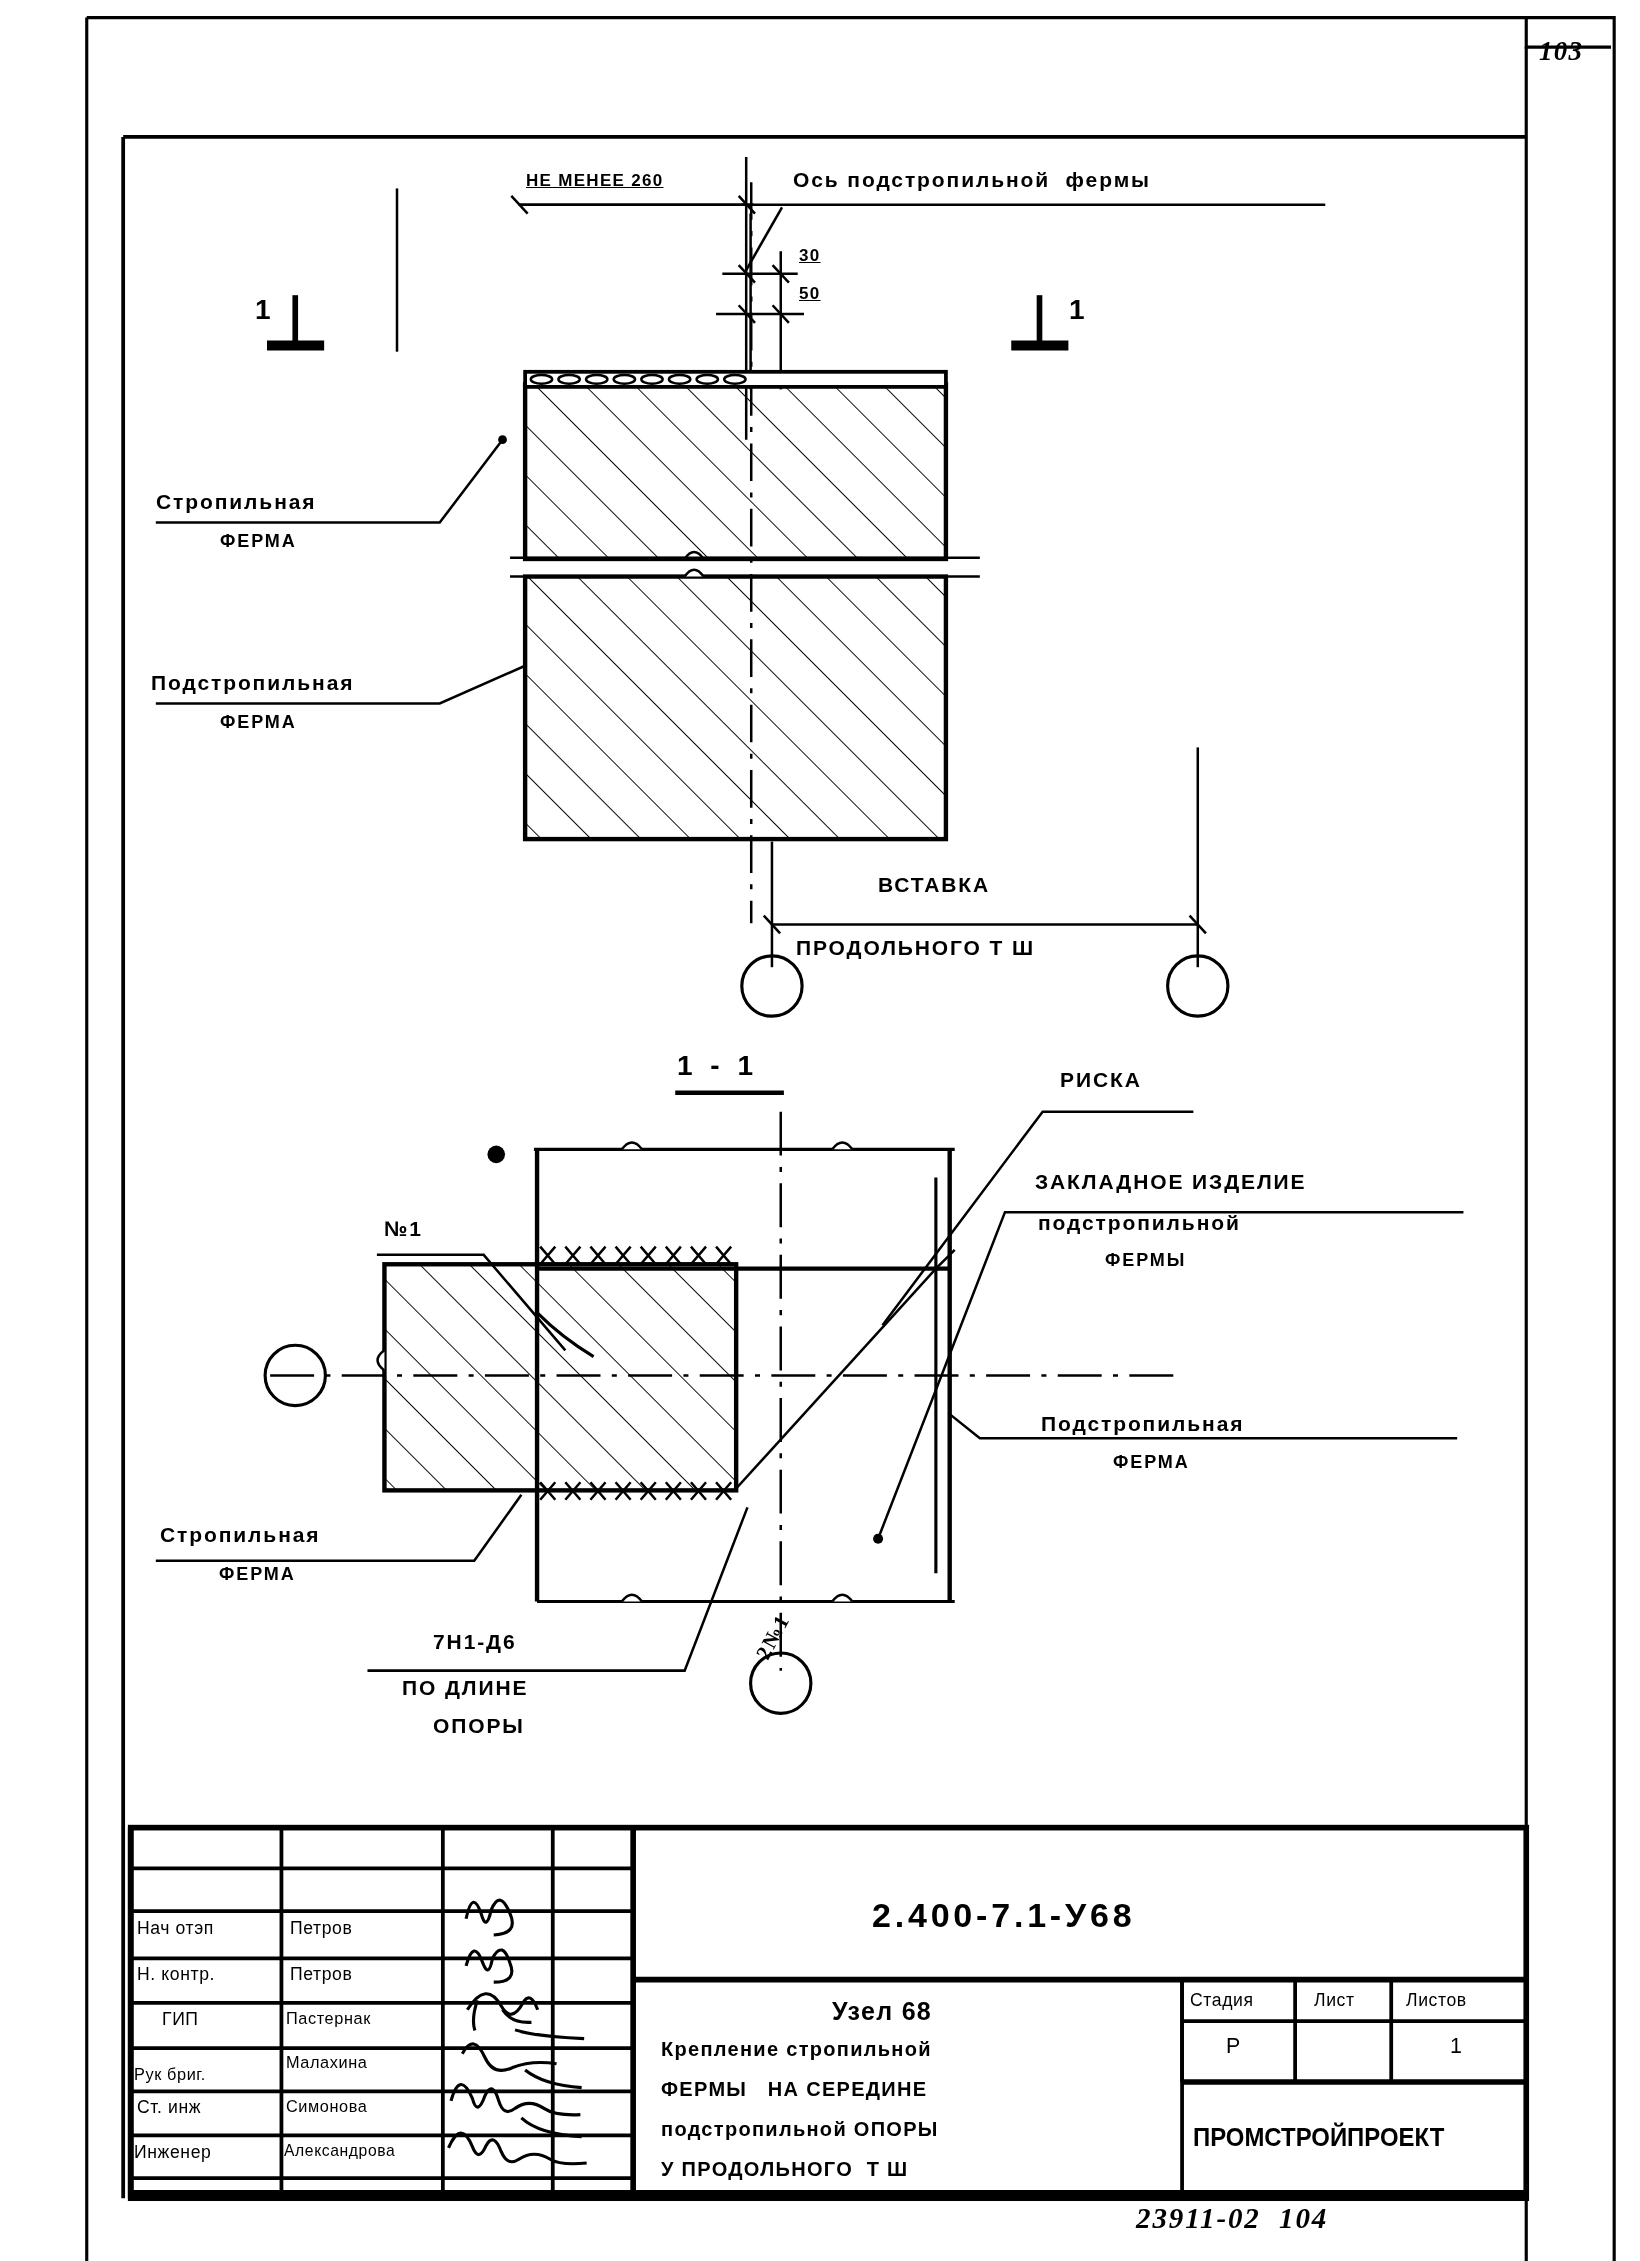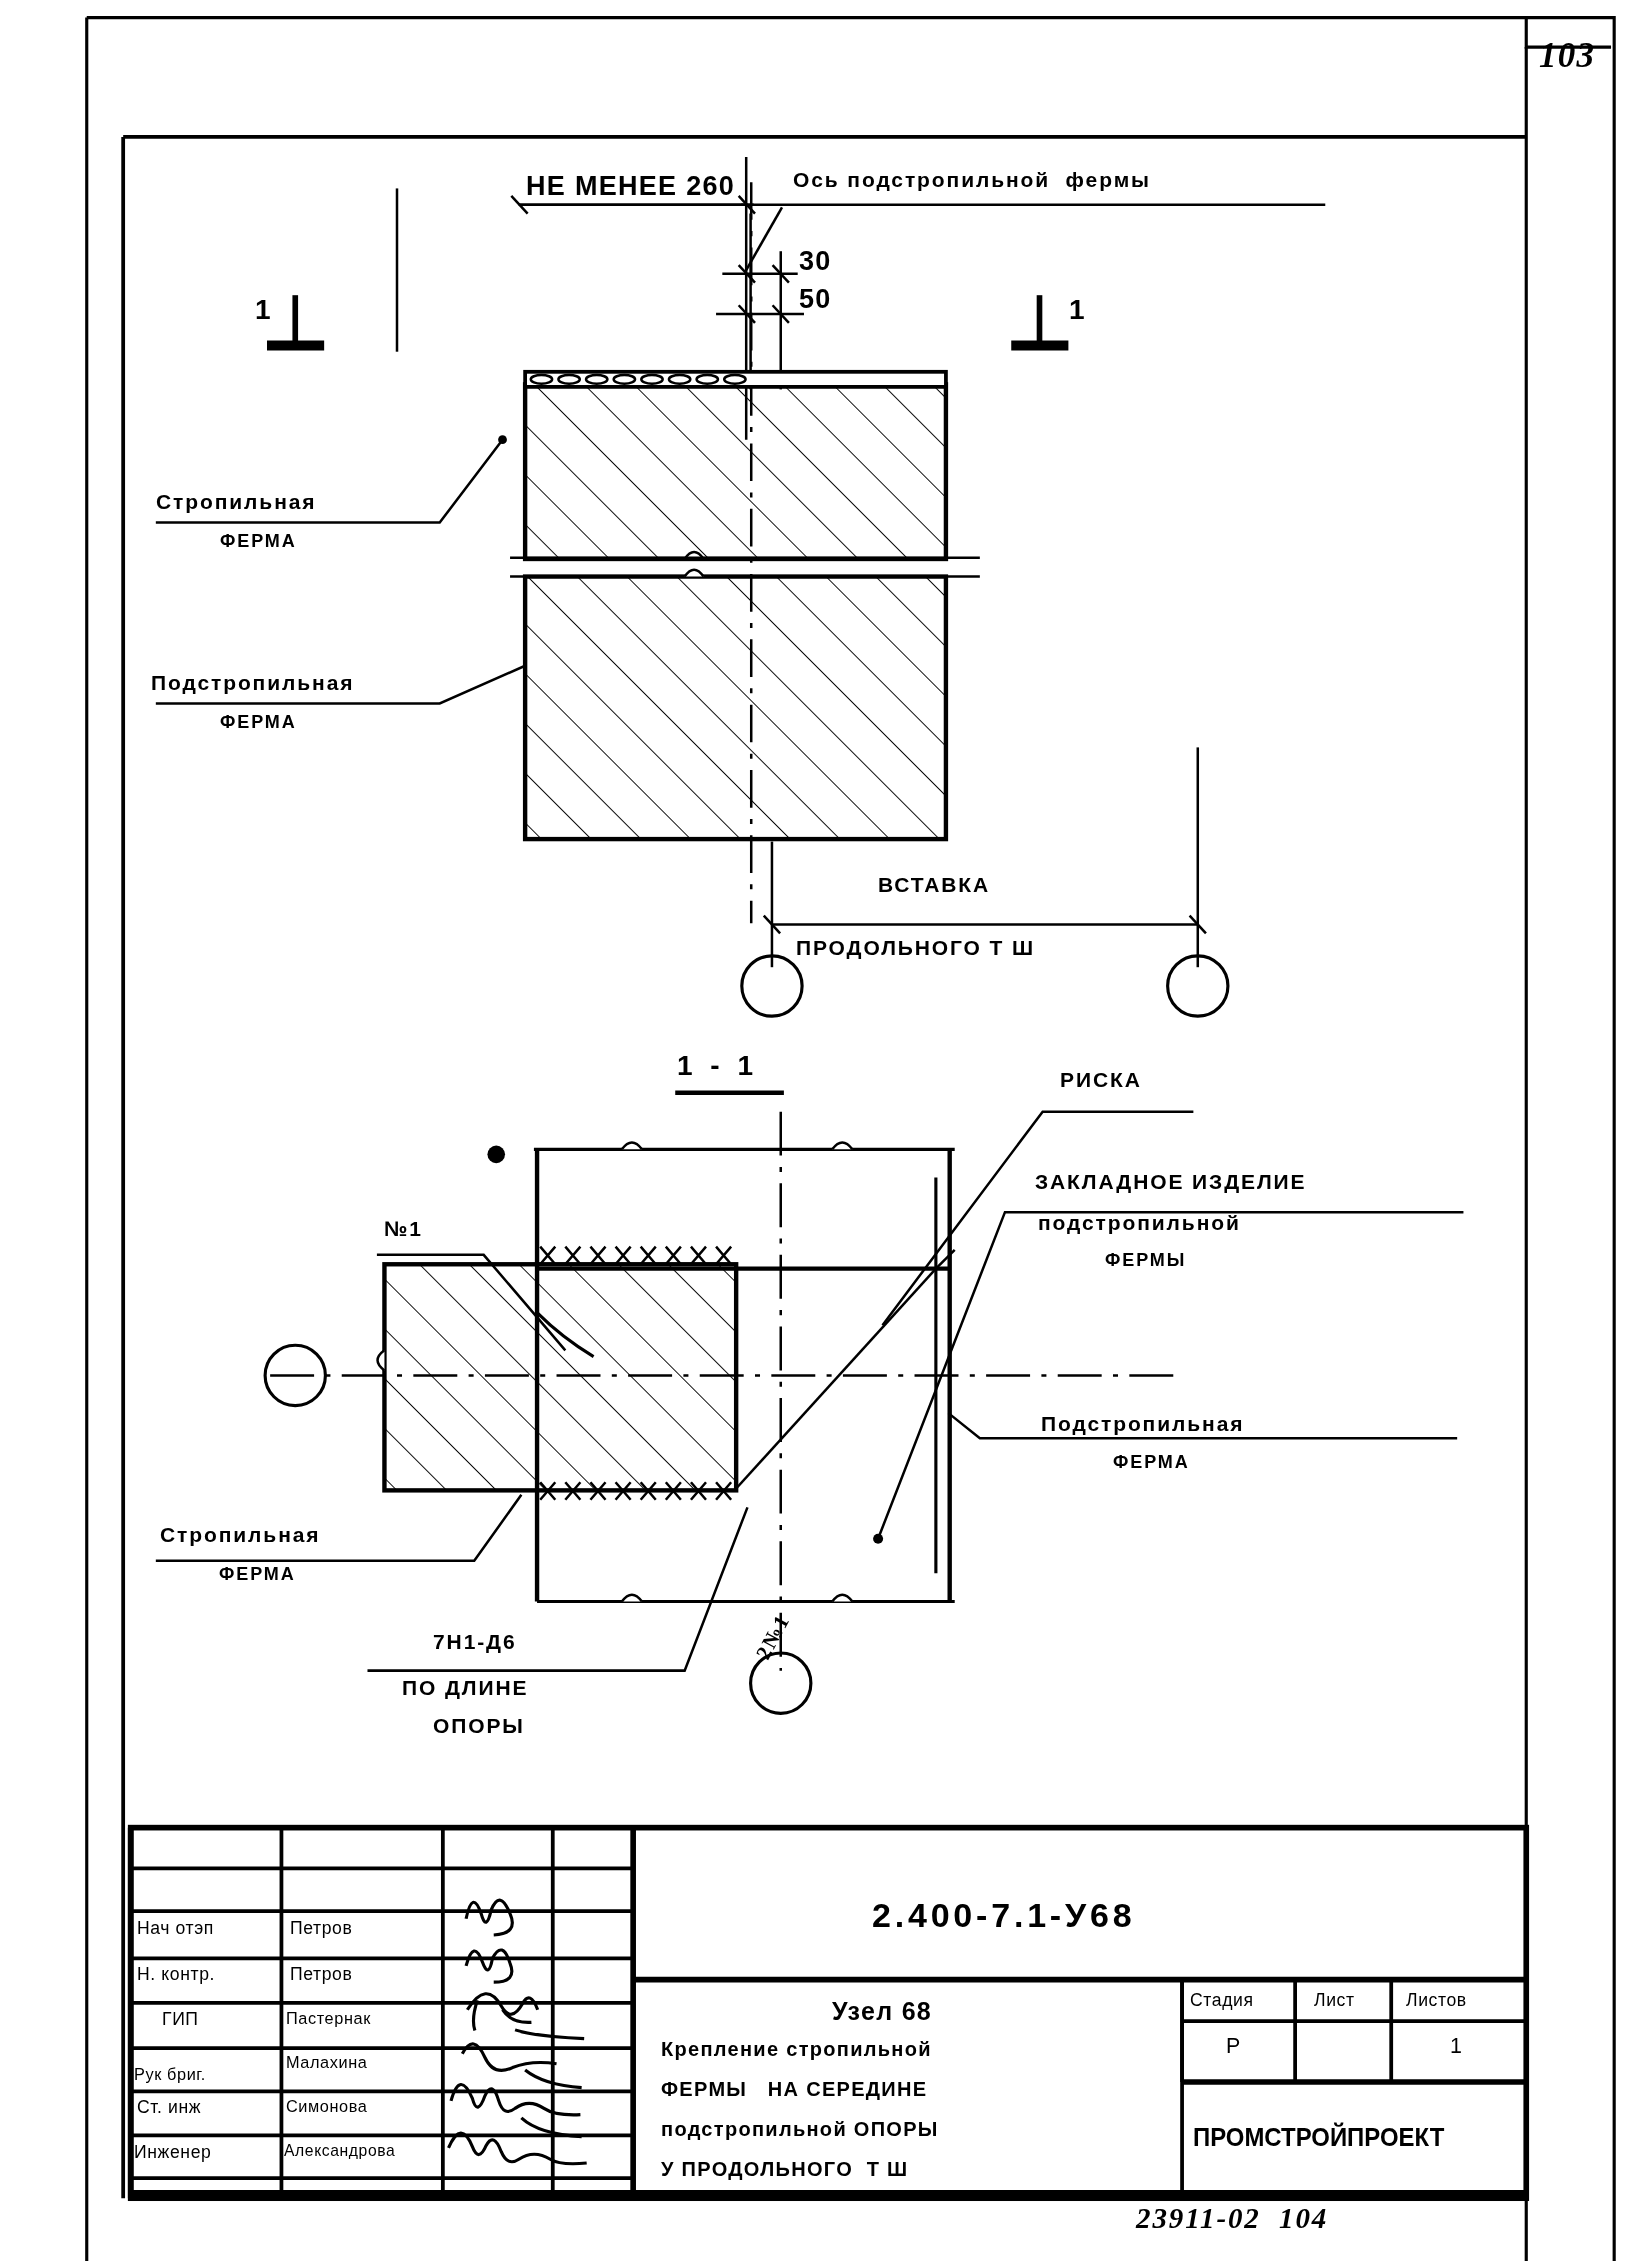--- a/index.html
+++ b/index.html
@@ -7,21 +7,21 @@
   body{
     width:1640px;height:2261px;position:relative;overflow:hidden;
     font-family:"Liberation Sans","DejaVu Sans",sans-serif;
     color:#000;
   }
   #sheet{position:absolute;inset:0;}
   svg.layer{position:absolute;left:0;top:0;width:1640px;height:2261px;}
   .txt{position:absolute;white-space:pre;font-weight:bold;letter-spacing:1.3px;}
   .cap{font-size:21px;letter-spacing:1.9px;}
   .cap-sm{font-size:18px;letter-spacing:1.9px;}
-  .dim{font-size:27px;letter-spacing:1.3px;font-weight:bold;}
+  .dim{font-size:17px;letter-spacing:1.3px;font-weight:bold;text-decoration:underline;}
   .big{font-size:28px;letter-spacing:2.5px;}
   .tb{font-size:17.6px;letter-spacing:0.6px;font-weight:normal;}
   .tbm{font-size:20px;letter-spacing:1.3px;font-weight:bold;}
   .hand{font-family:"Liberation Serif","DejaVu Serif",serif;font-style:italic;font-weight:bold;}
   .rot60{transform:rotate(-62deg);transform-origin:0 0;}
 </style>
 </head>
 <body>
 
 <div id="sheet">
@@ -262,21 +262,21 @@
   <g stroke="#000" stroke-width="5" fill="none">
     <path d="M742 3055 q10 -48 24 -8 q8 30 16 -6 q14 -34 30 6 q14 32 -26 34"></path>
     <path d="M742 3130 q12 -44 26 -6 q10 28 16 -6 q16 -30 28 8 q12 30 -26 30"></path>
     <path d="M744 3200 q30 -48 54 -6 q16 28 34 -4 q12 -22 24 10 M760 3185 q-10 30 -4 48 M800 3200 q14 22 46 20"></path>
     <path d="M736 3270 q18 -34 36 6 q14 30 44 16 q30 -12 70 -6 M820 3232 q30 10 110 14"></path>
     <path d="M718 3345 q14 -50 34 -4 q8 30 20 -4 q12 -26 22 8 q8 26 26 12 q22 -16 46 0 q18 12 58 10 M836 3296 q30 24 90 28"></path>
     <path d="M714 3420 q20 -46 38 -2 q10 26 22 -2 q12 -22 24 10 q10 24 28 12 q24 -16 50 0 q16 10 58 6 M830 3372 q28 26 96 30"></path>
   </g>
 </svg>
 
-<div class="txt hand" style="left:1539px;top:36px;font-size:35px;letter-spacing:1.3px;">103</div>
+<div class="txt hand" style="left:1539px;top:36px;font-size:27px;letter-spacing:1.3px;">103</div>
 
 <div class="txt dim" style="left:526px;top:171px;">НЕ МЕНЕЕ 260</div>
 
 <div class="txt cap" style="left:793px;top:168px;">Ось подстропильной  фермы</div>
 
 <div class="txt dim" style="left:799px;top:246px;">30</div>
 <div class="txt dim" style="left:799px;top:284px;">50</div>
 
 <div class="txt big" style="left:255px;top:294px;">1</div>
 <div class="txt big" style="left:1069px;top:294px;">1</div>

